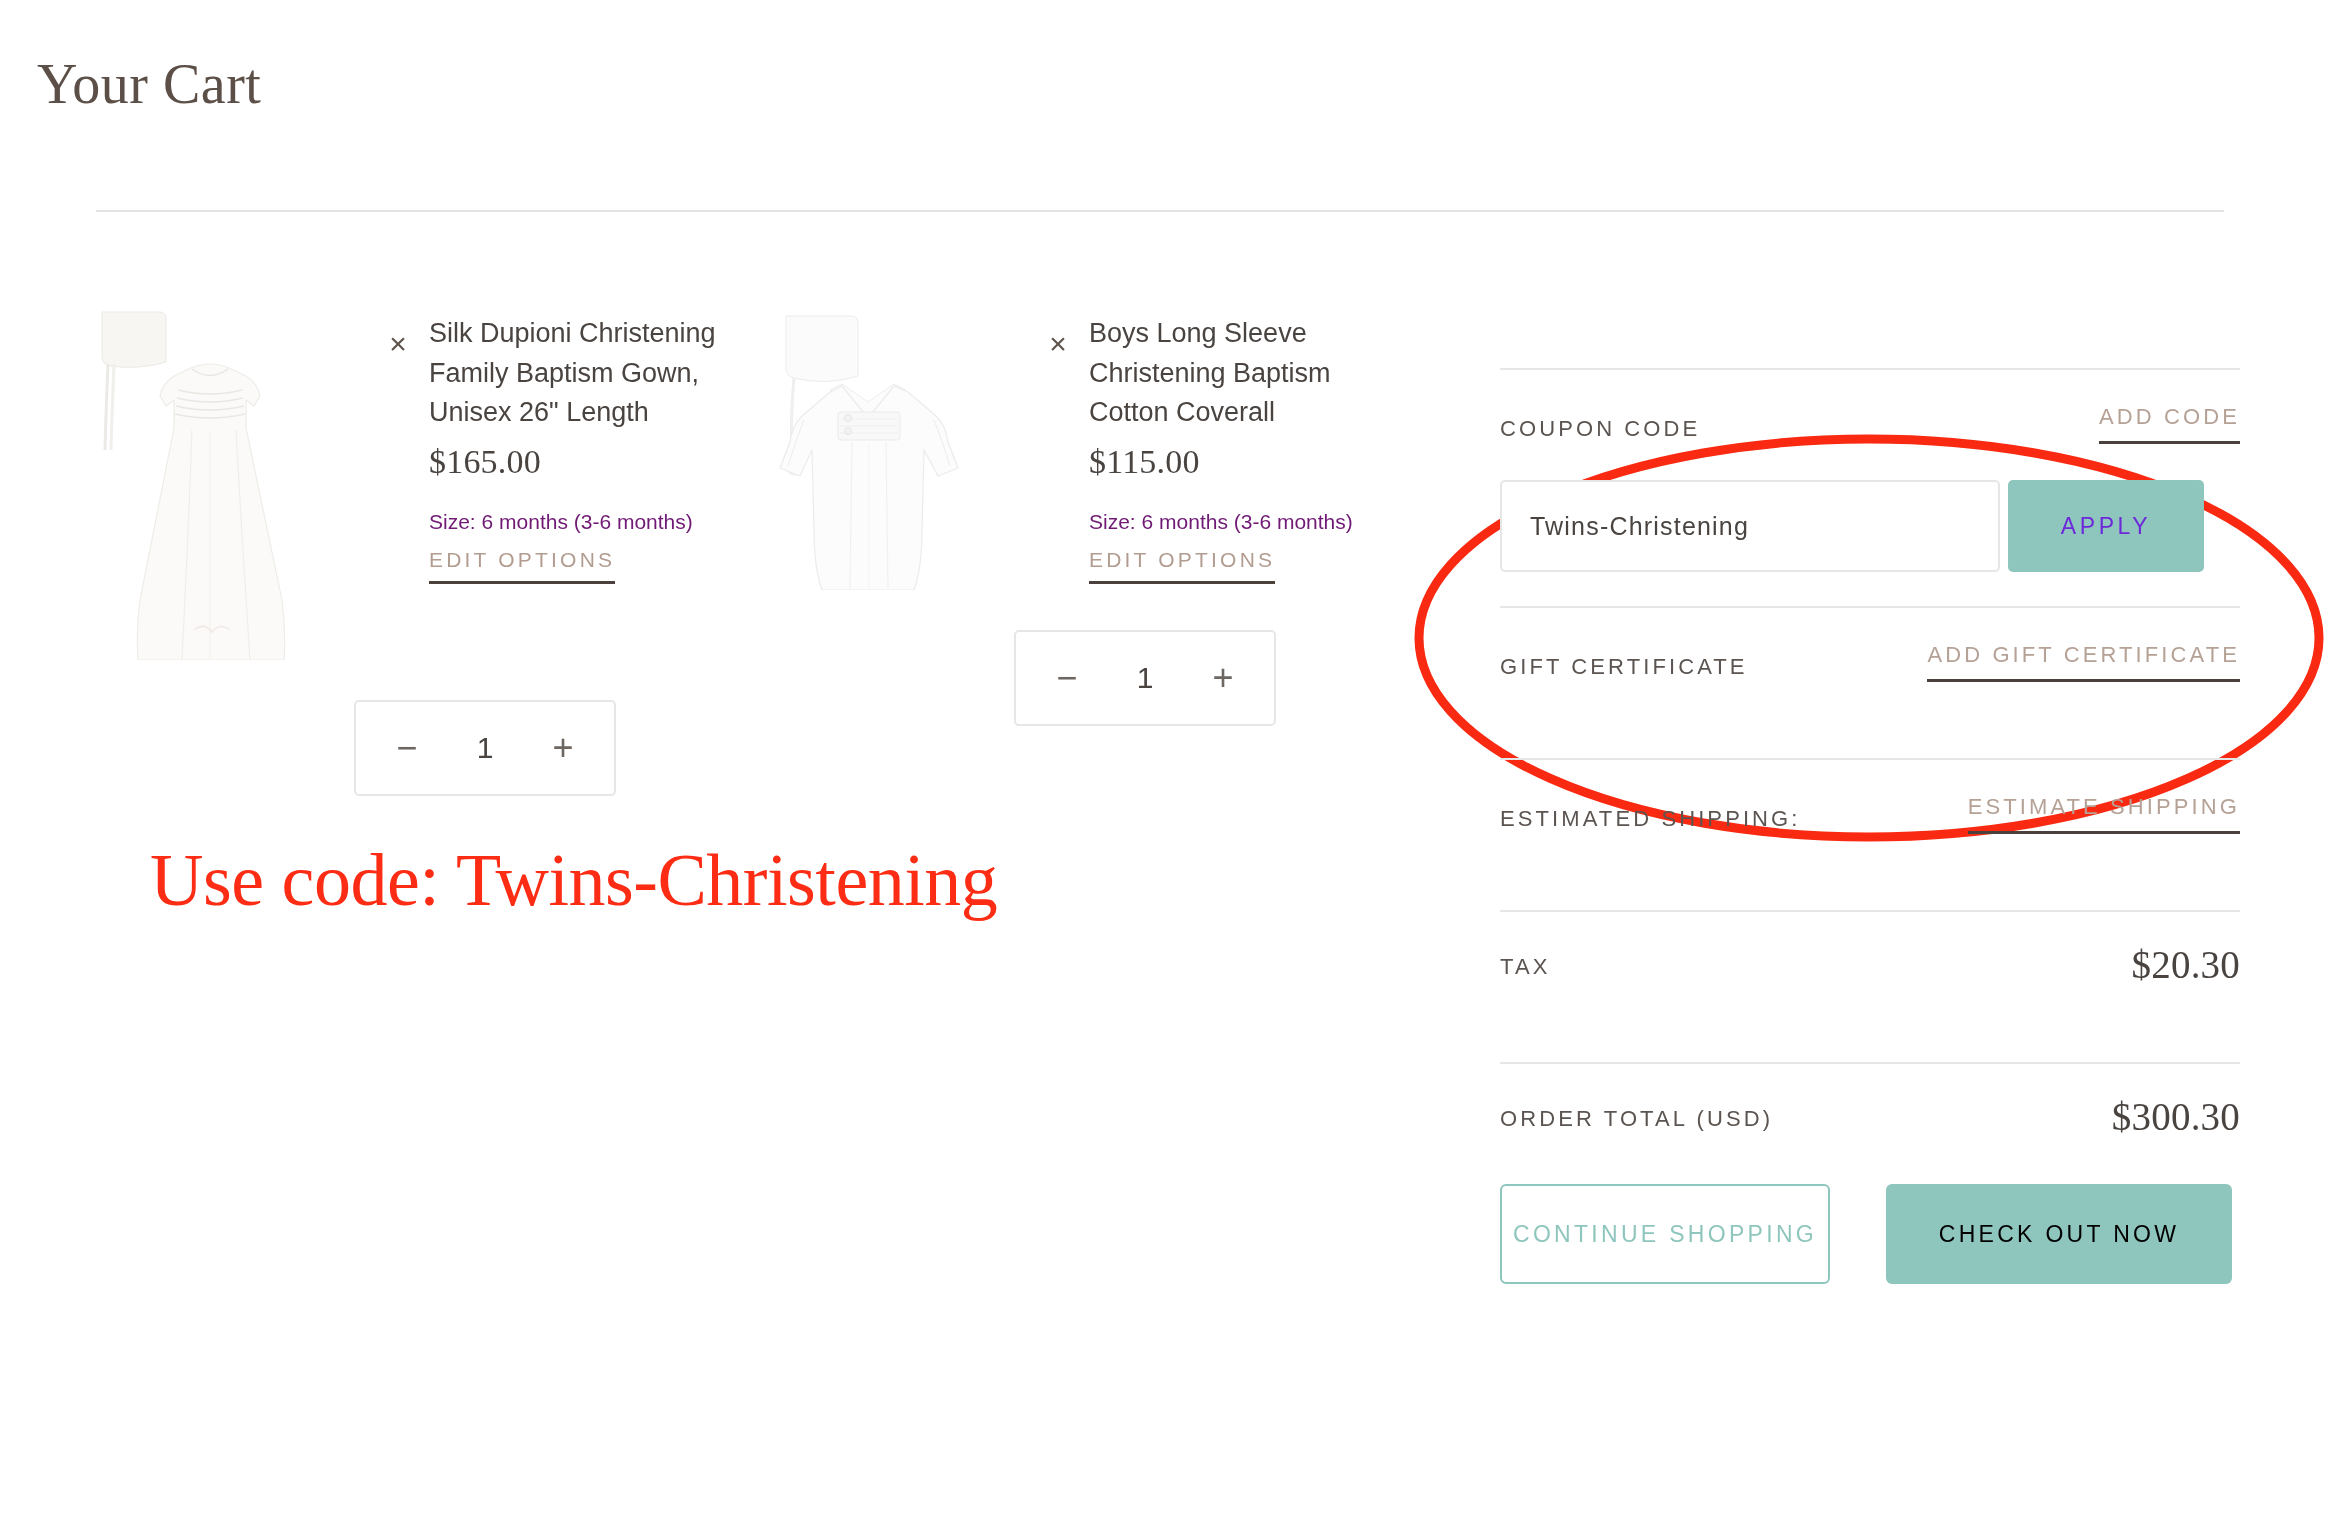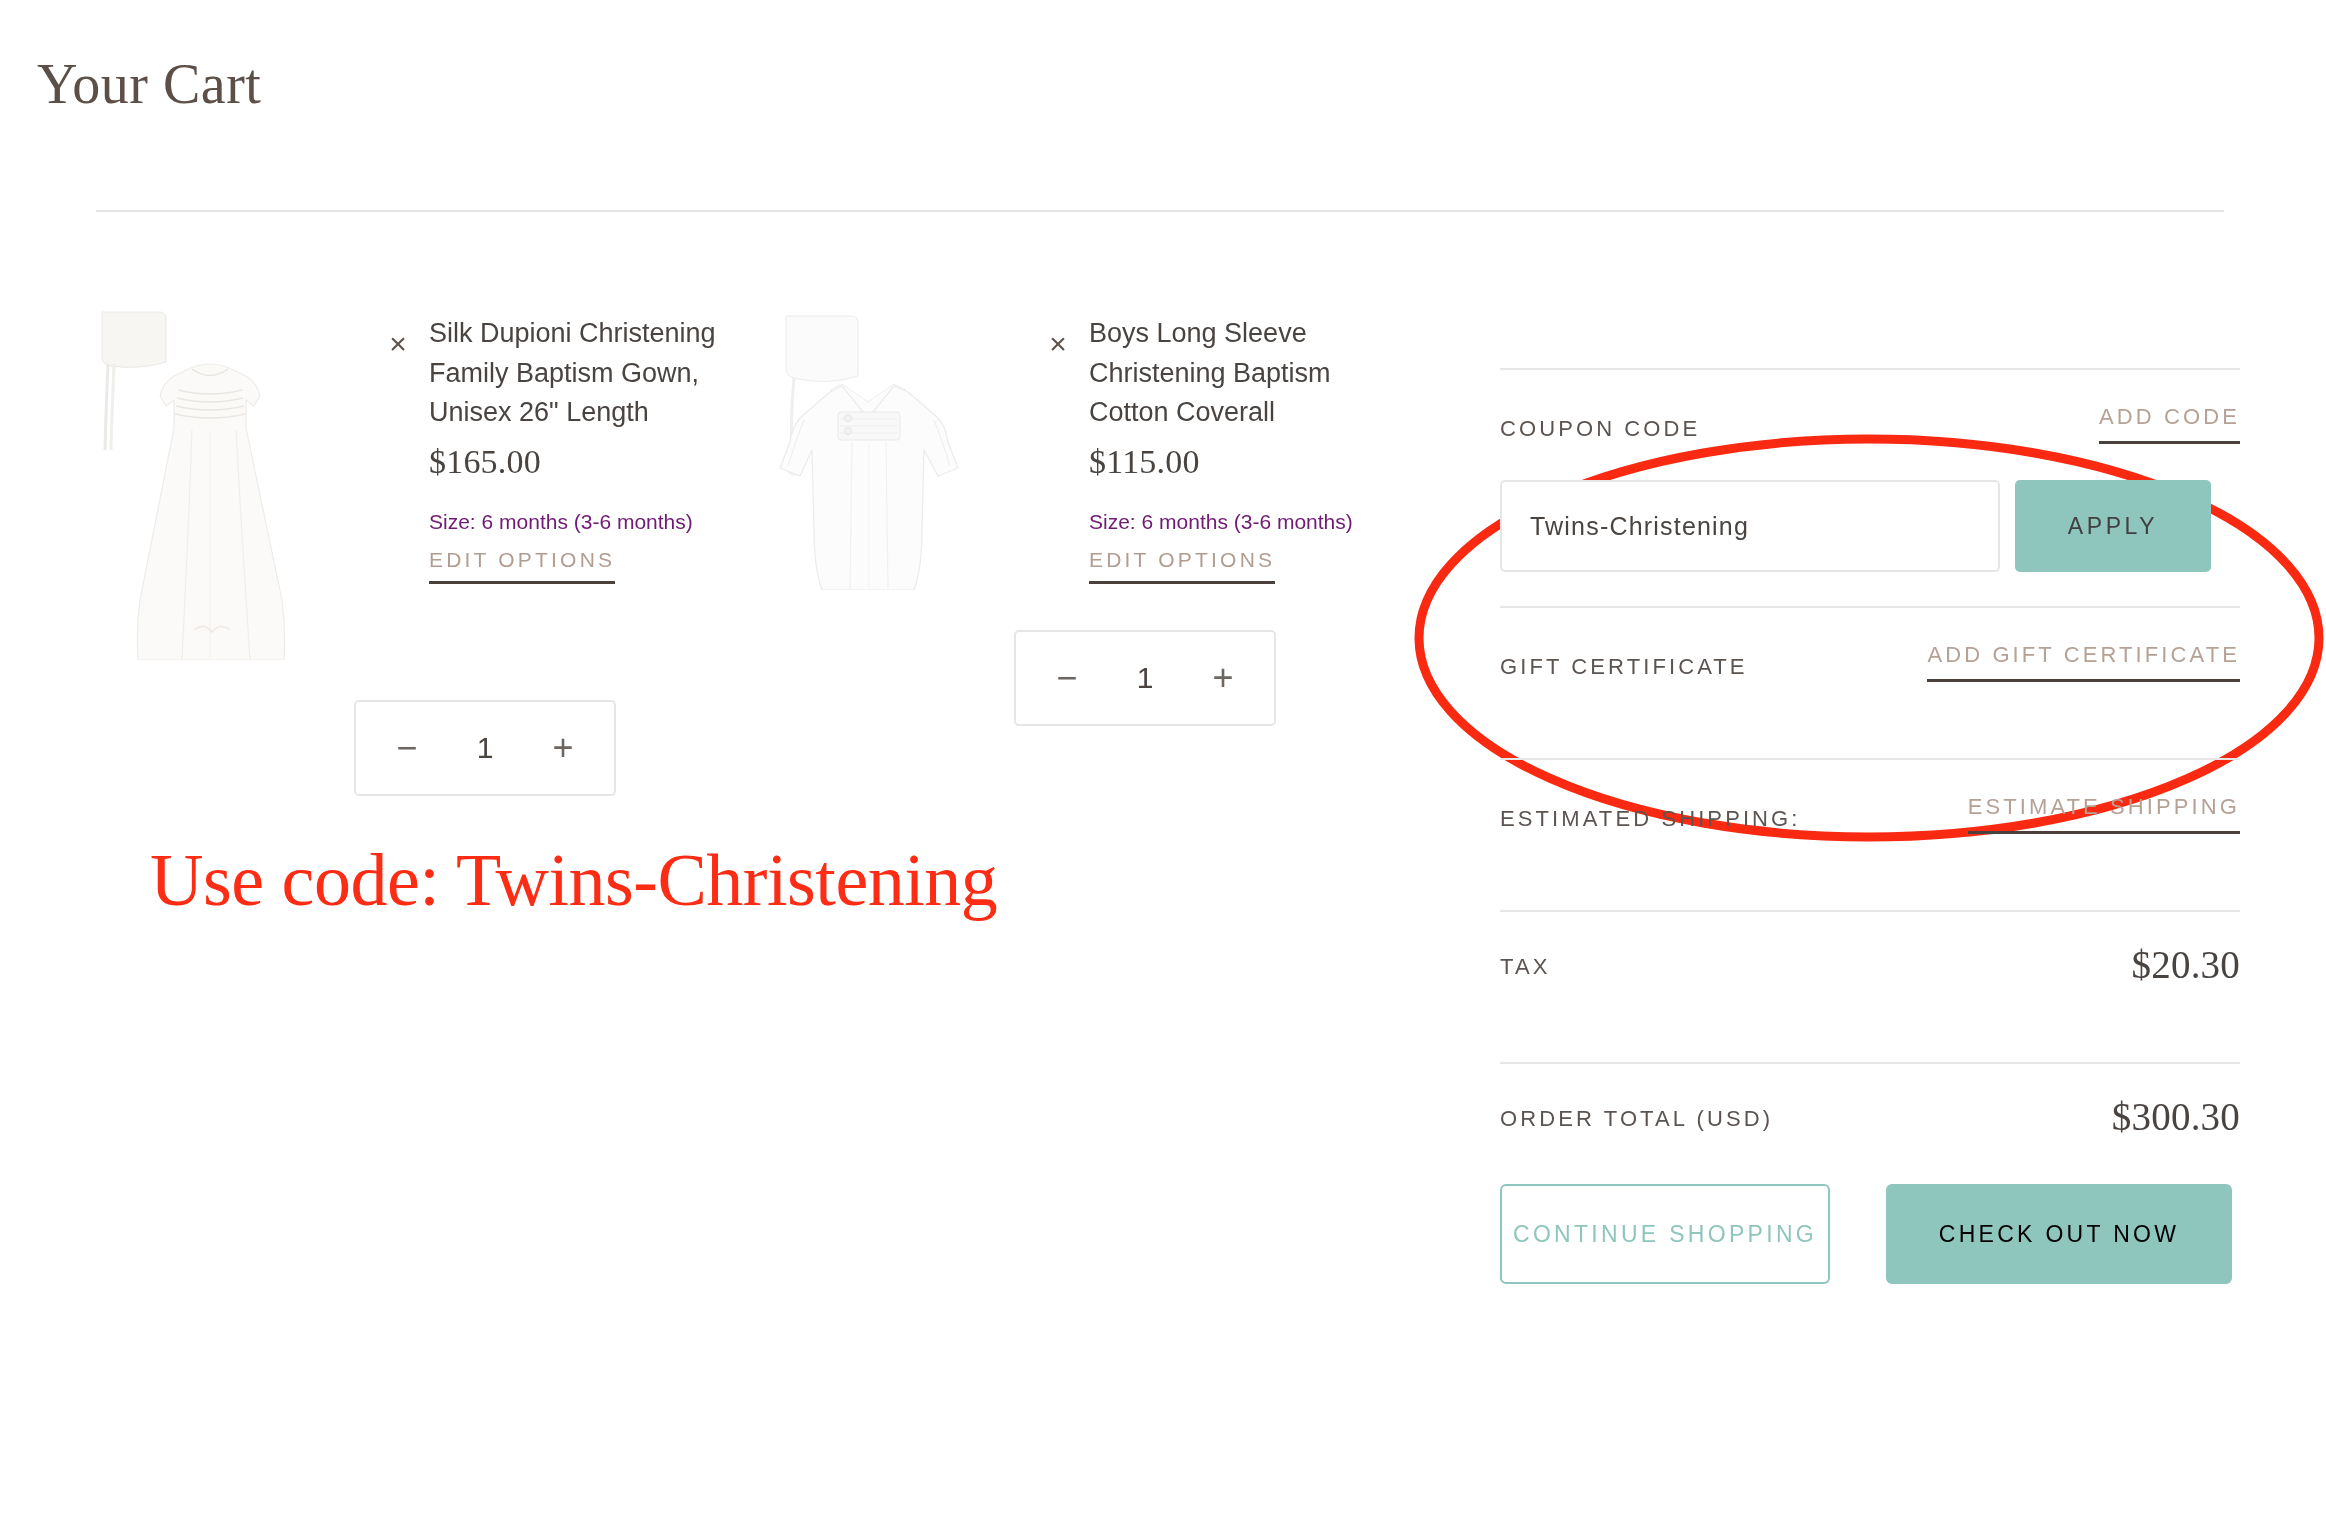--- a/index.html
+++ b/index.html
@@ -224,21 +224,21 @@
   .summary-divider {
     width: 740px;
     height: 2px;
     background: #e6e6e6;
   }
 
   
   .coupon-entry {
     display: flex;
     align-items: center;
-    gap: 15px;
+    gap: 8px;
     margin-top: 18px;
     margin-bottom: 34px;
   }
 
   .coupon-input {
     width: 500px;
     height: 92px;
     border: 2px solid #e6e6e6;
     border-radius: 5px;
     padding: 0 28px;
@@ -249,21 +249,21 @@
     background: #fff;
     outline: none;
   }
 
   .coupon-apply {
     width: 196px;
     height: 92px;
     border: none;
     border-radius: 5px;
     background: #8ec6bd;
-    color: #404040;
+    color: #6d28d9;
     font-size: 23px;
     letter-spacing: 3.6px;
     cursor: pointer;
     font-family: "Liberation Sans", sans-serif;
   }
 
   
   .summary-actions {
     display: flex;
     gap: 56px;

